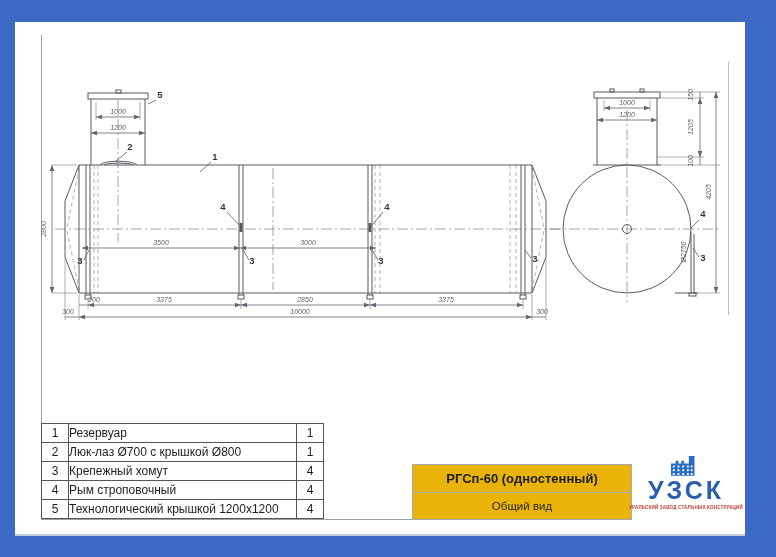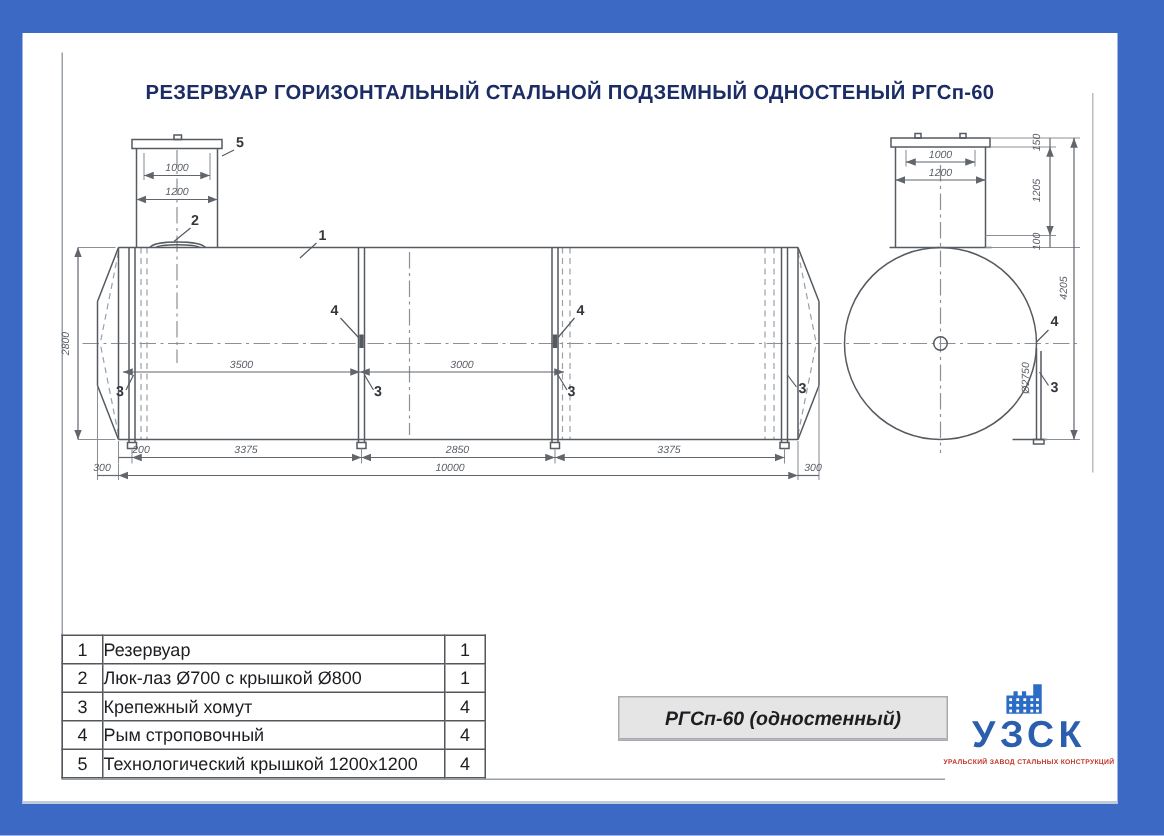--- a/index.html
+++ b/index.html
@@ -16,35 +16,34 @@
   .ext{stroke:#8b9096;stroke-width:.7;fill:none;}
   .ldr{stroke:#565b61;stroke-width:.8;fill:none;}
   .dl{stroke:#60666c;stroke-width:.8;}
   text.dim{font:italic 7px "Liberation Sans",sans-serif;fill:#5a5f66;text-anchor:middle;}
   text.plbl{font:bold 9.5px "Liberation Sans",sans-serif;fill:#33373c;text-anchor:middle;}
   table.parts-table{position:absolute;left:26px;top:401px;border-collapse:collapse;font-size:12px;color:#1c1e21;}
   table.parts-table td{border:1px solid #53575c;height:18px;padding:0;line-height:18px;background:#fff;}
   td.c-num{width:26px;text-align:center;}
   td.c-name{width:227px;text-align:left;padding-left:8px;}
   td.c-qty{width:26px;text-align:center;}
-  .title-block{position:absolute;left:397px;top:442px;width:218px;border:1px solid #a7abb0;background:#e5e5e5;font-style:italic;}
+  .title-block{position:absolute;left:397px;top:442px;width:218px;border:1px solid #a7abb0;background:#eab308;}
   .tb-model{height:27px;line-height:27px;text-align:center;font-size:13px;font-weight:bold;color:#1c1e21;border-bottom:1px solid #a7abb0;}
   .tb-view{height:26px;line-height:26px;text-align:center;font-size:11.5px;color:#2a2d31;}
   .logo{position:absolute;left:621px;top:432px;width:100px;display:flex;flex-direction:column;align-items:center;}
   .logo-icon{width:32px;height:23px;margin-bottom:1px;}
   .logo-abbr{font-size:25px;font-weight:bold;color:#2b5fae;letter-spacing:3px;line-height:1;text-align:center;}
   .logo-tagline{font-size:4.5px;font-weight:bold;color:#c0392b;letter-spacing:.2px;white-space:nowrap;margin-top:2px;}
 </style>
 </head>
 <body>
 
 <div class="frame">
   <div class="page">
 
-    <div class="sheet-title">РЕЗЕРВУАР ГОРИЗОНТАЛЬНЫЙ СТАЛЬНОЙ ПОДЗЕМНЫЙ ОДНОСТЕНЫЙ РГСп-60</div>
     <div class="frame-line-left"></div>
     <div class="frame-line-right"></div>
     <div class="frame-line-bottom"></div>
 
     <svg class="drawing" viewBox="0 0 716 240" xmlns="http://www.w3.org/2000/svg">
       <defs>
         <marker id="ar" viewBox="0 0 10 10" refX="9" refY="5" markerWidth="9" markerHeight="9" orient="auto-start-reverse">
           <path d="M0,1.5 L9,5 L0,8.5 z" fill="#60666c"></path>
         </marker>
       </defs>
@@ -209,20 +208,21 @@
         <tr>
           <td class="c-num">5</td>
           <td class="c-name">Технологический крышкой 1200x1200</td>
           <td class="c-qty">4</td>
         </tr>
       </tbody>
     </table>
 
     <div class="title-block">
       <div class="tb-model">РГСп-60 (одностенный)</div>
+      <div class="tb-view">Общий вид</div>
     </div>
 
     <div class="logo">
       <svg class="logo-icon" viewBox="0 0 34 24" xmlns="http://www.w3.org/2000/svg">
         <path d="M1,23 V10 H6 V7 H9 V10 H12 V7 H15 V10 H20 V2 H26 V23 Z" fill="#2b6cc4"></path>
         <g fill="#ffffff">
           <rect x="3" y="12" width="2" height="2"></rect>
             <rect x="8" y="12" width="2" height="2"></rect>
             <rect x="13" y="12" width="2" height="2"></rect>
             <rect x="18" y="12" width="2" height="2"></rect>

